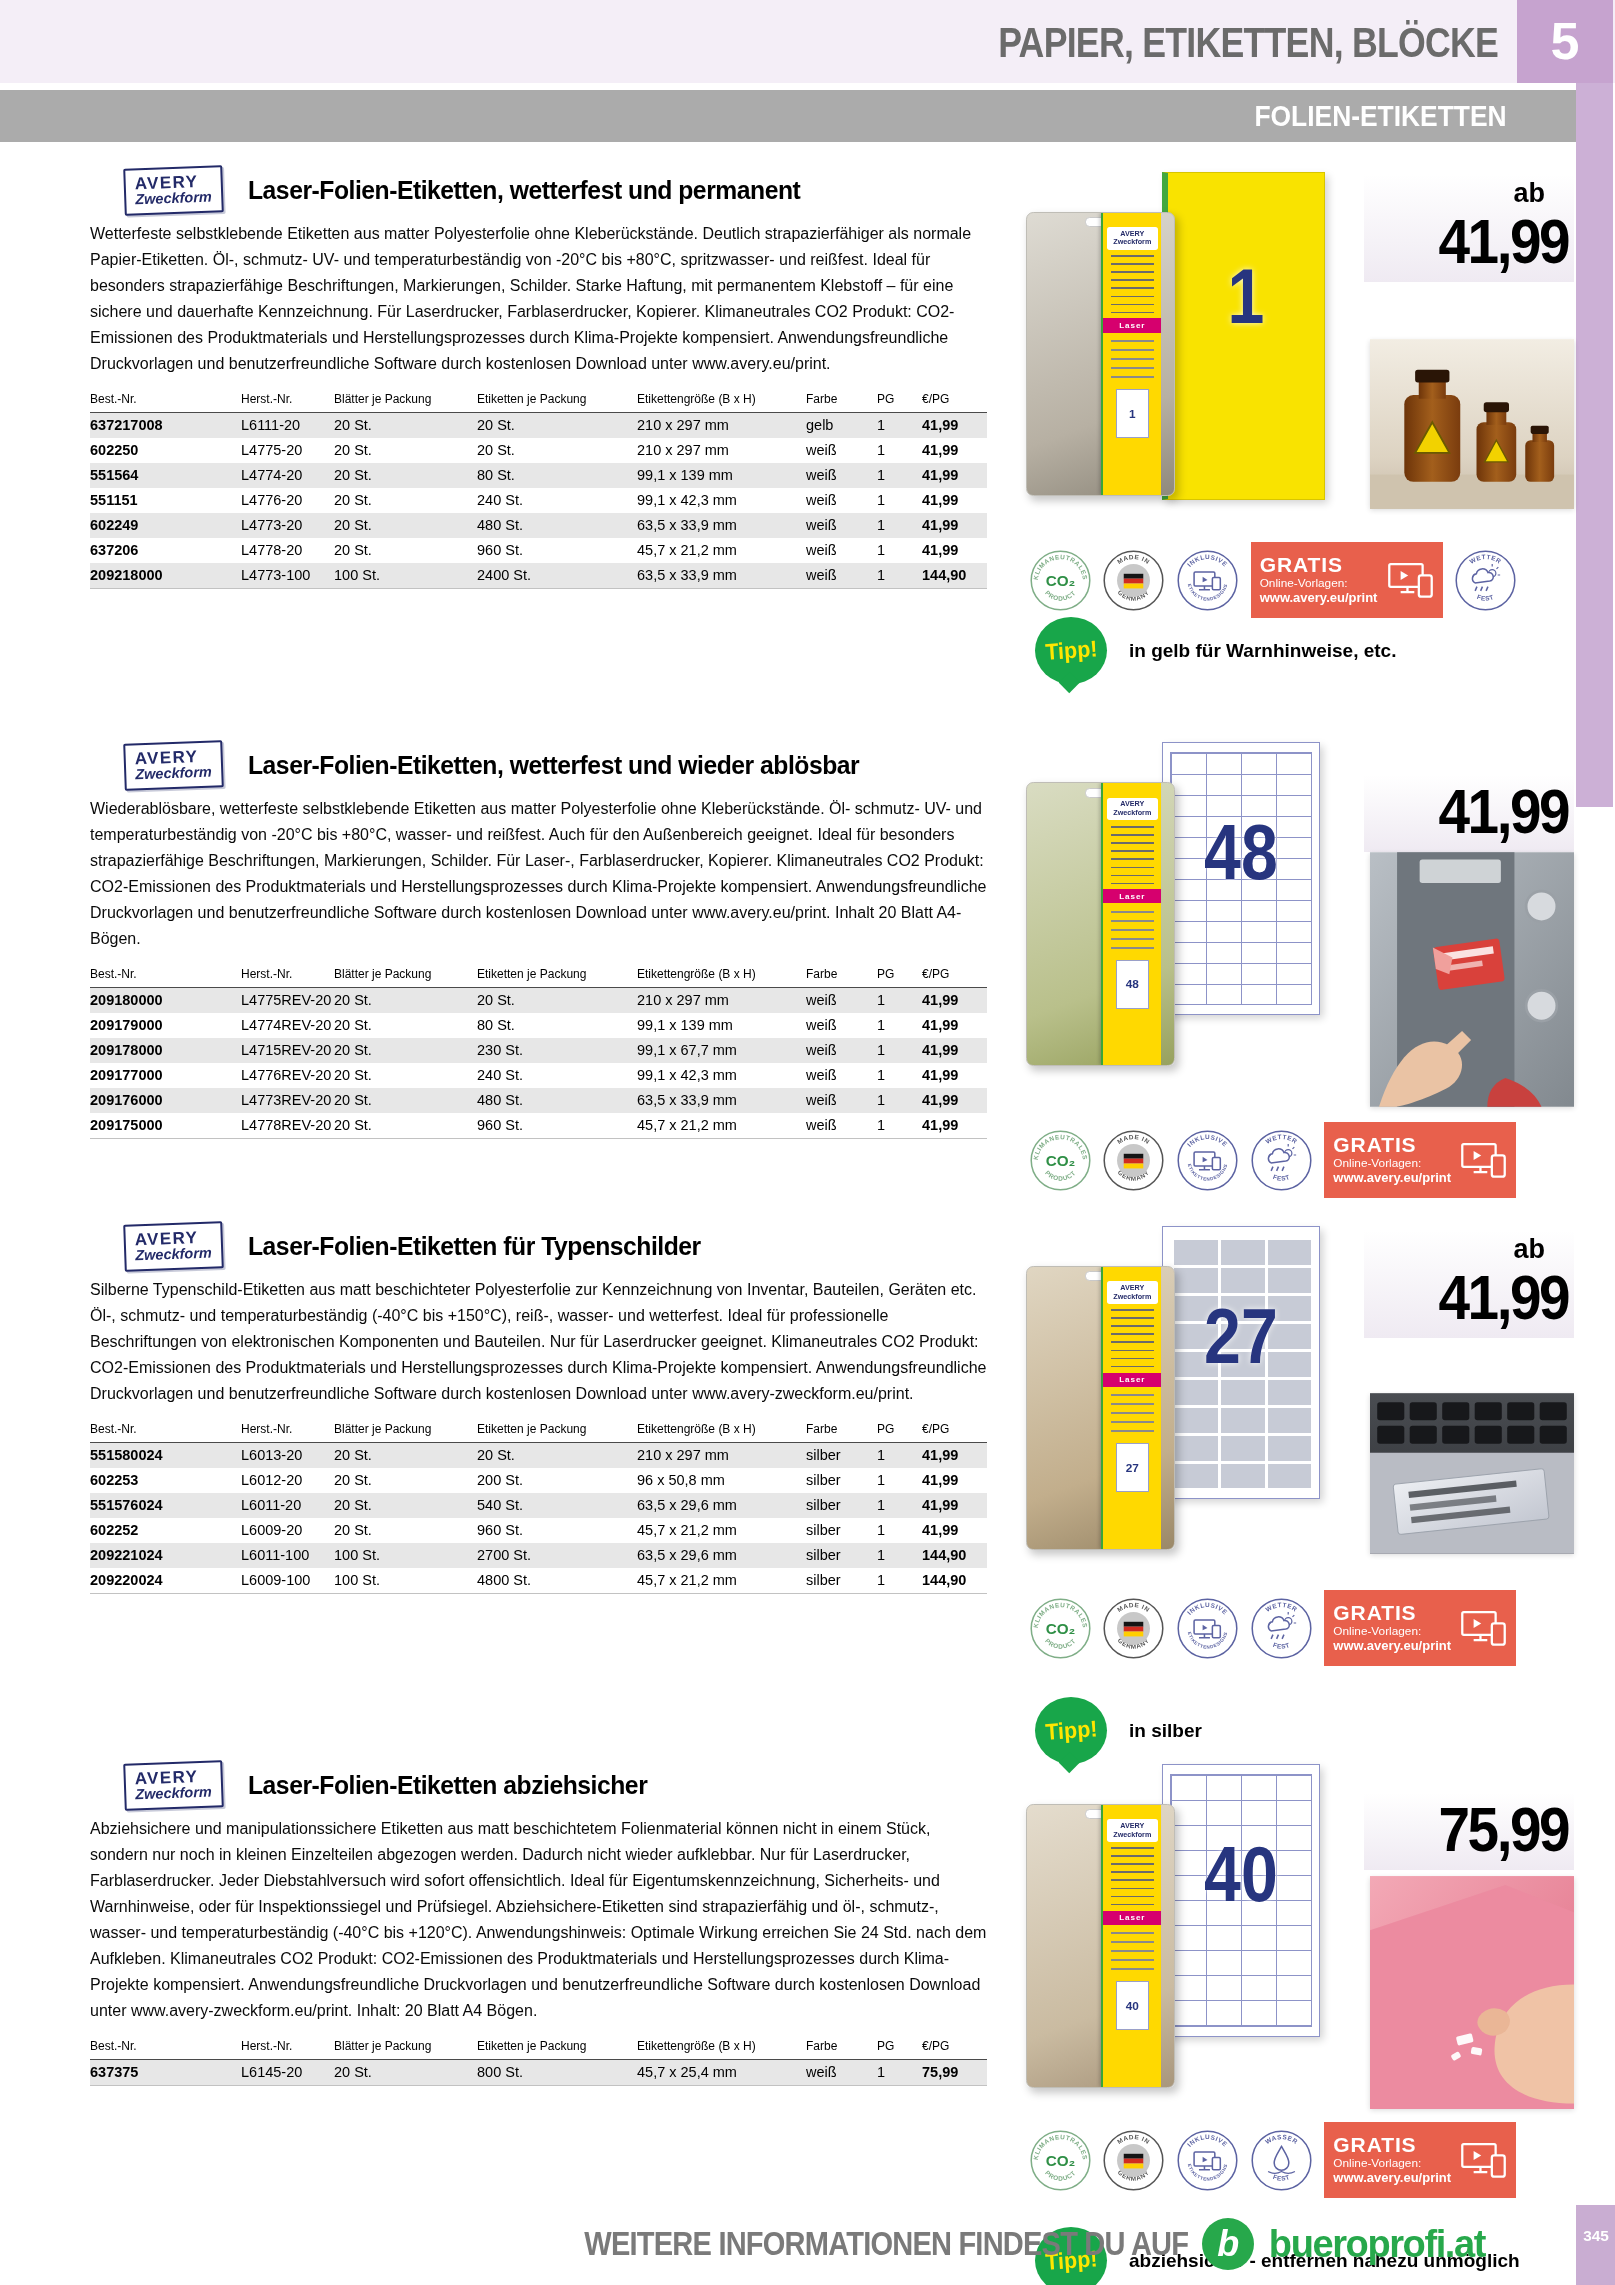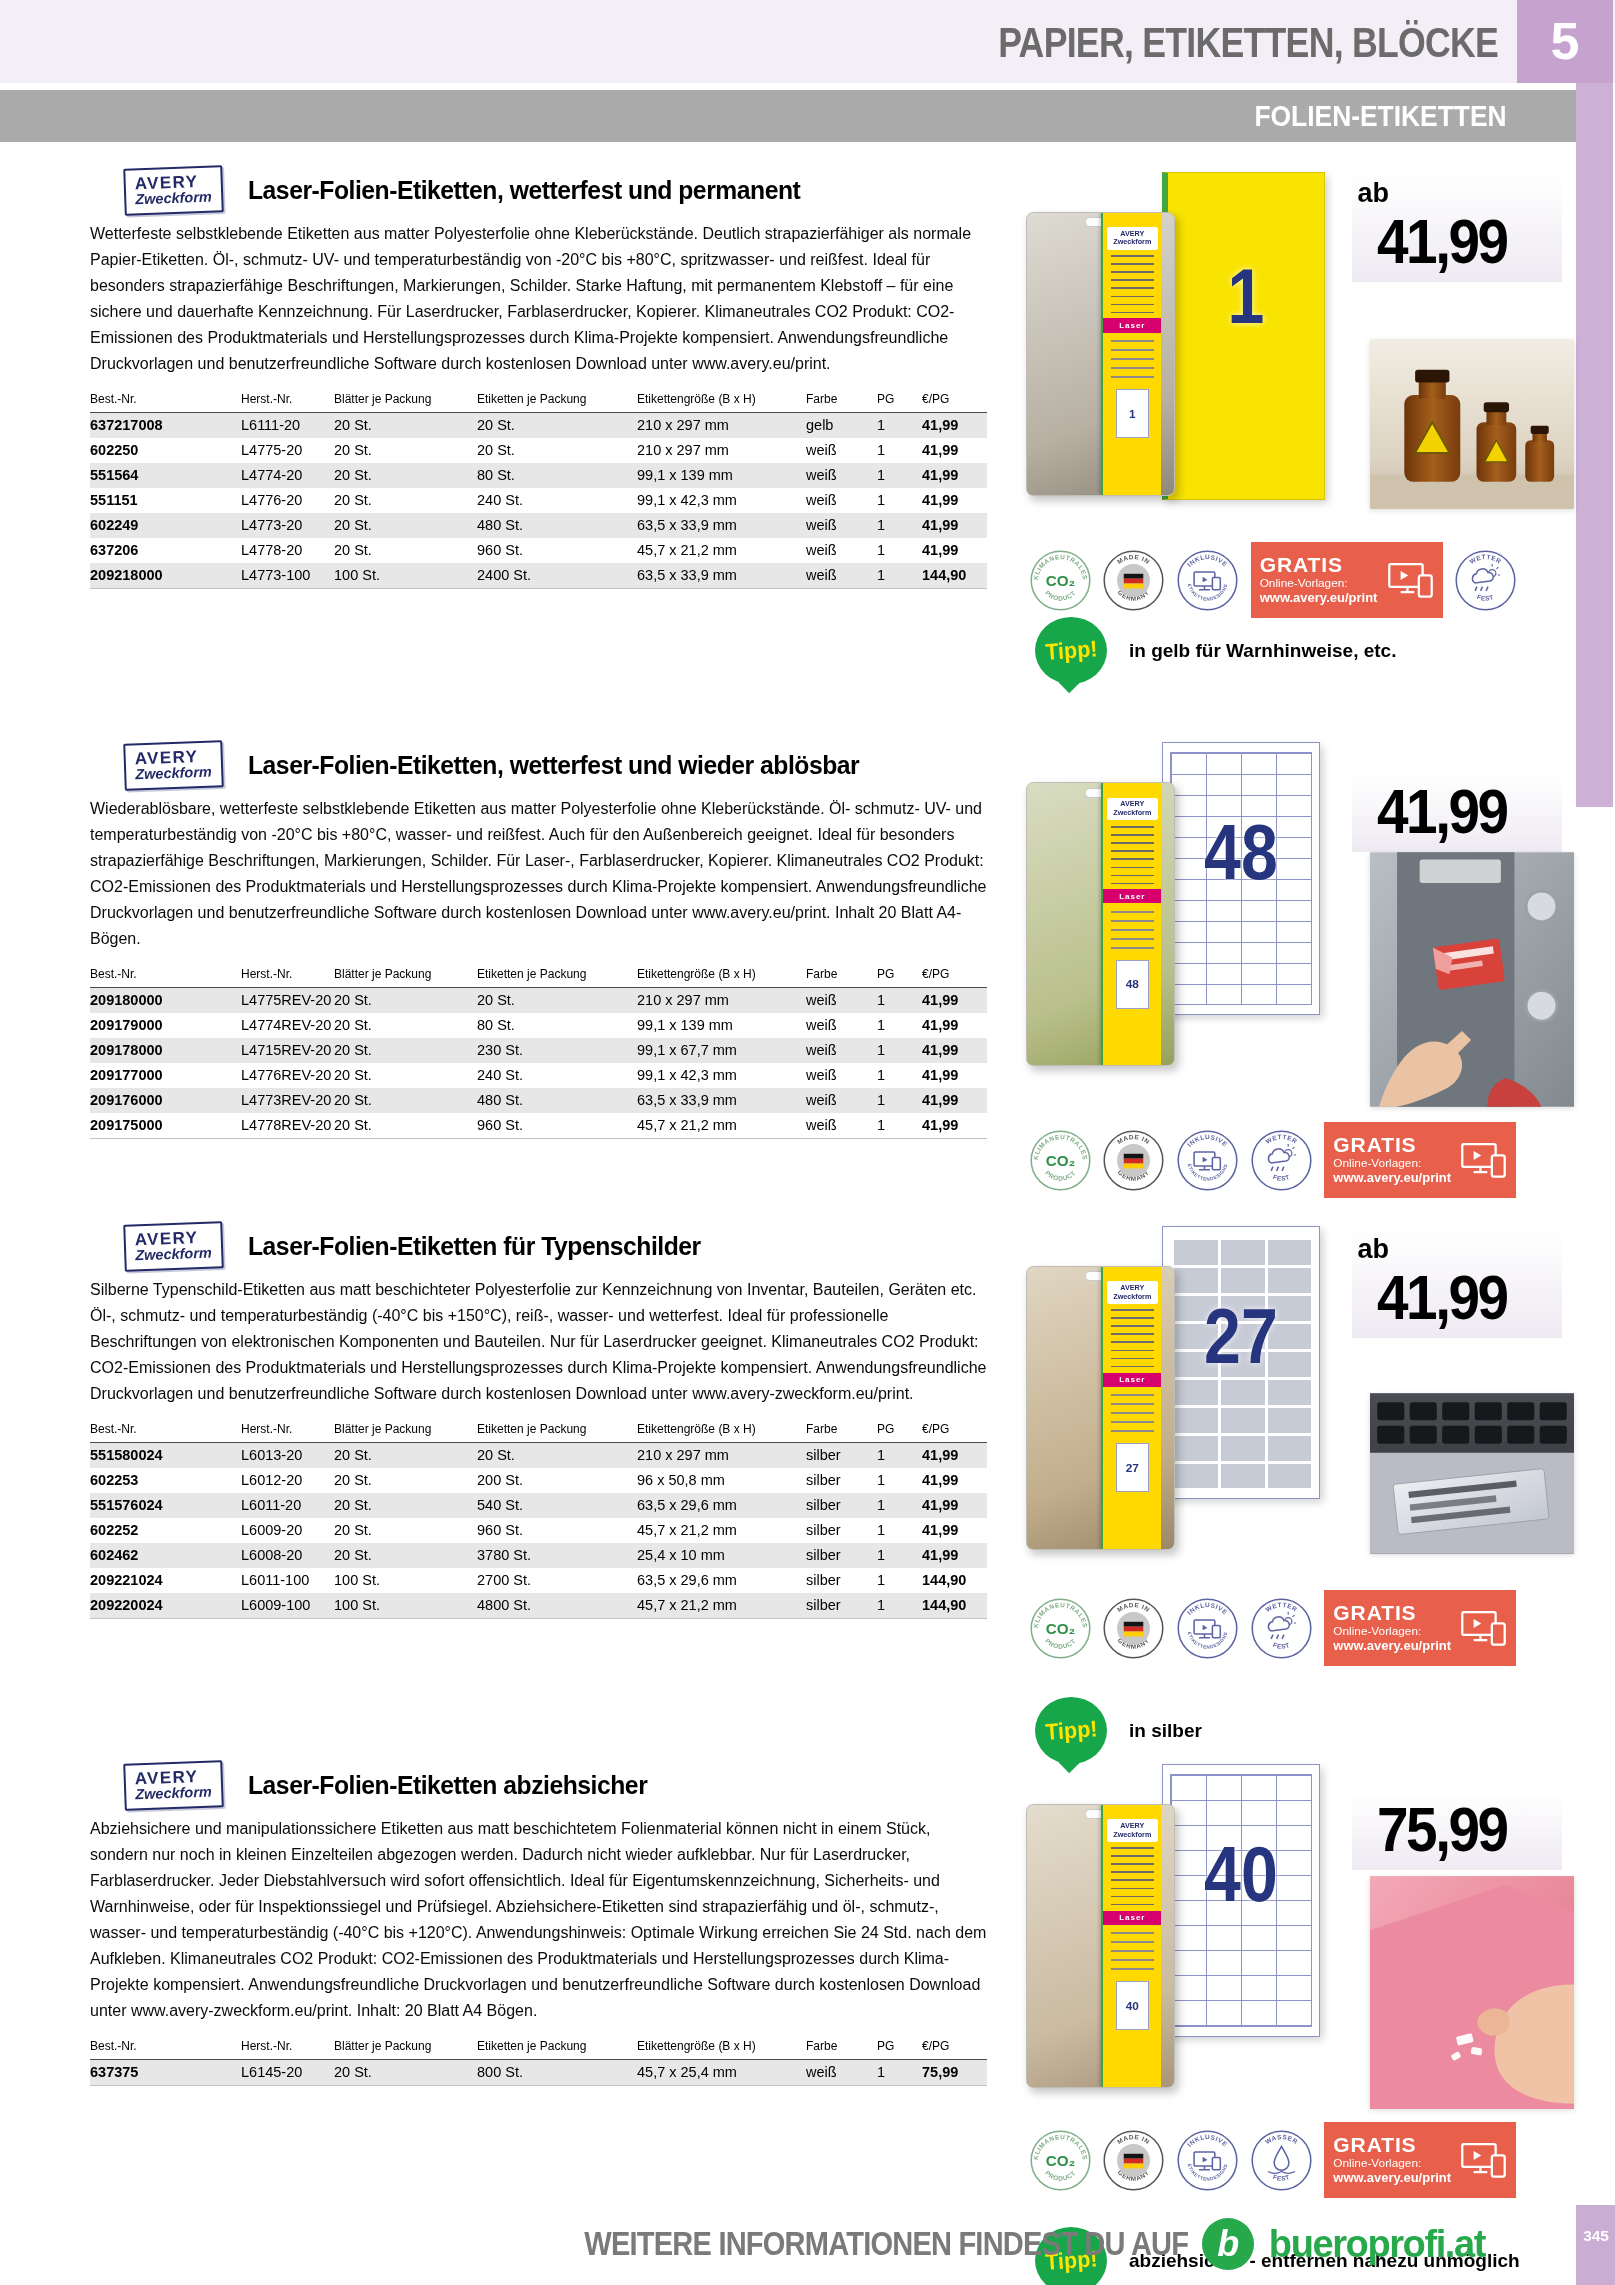--- a/index.html
+++ b/index.html
@@ -74,21 +74,21 @@
     border-left:2.7px solid #3aa53a;box-shadow:-1.8px 0 3.6px rgba(0,0,0,.2);}
   .pk-logo{margin:14.5px 3.6px 5.4px;background:#fff;border-radius:2.7px;padding:2.7px 1.8px;text-align:center;}
   .pk-logo span{display:block;color:#232a68;font-weight:800;font-size:7.2px;line-height:1.2;}
   .pk-lines{height:58px;margin:5.4px 7.2px;background:repeating-linear-gradient(to bottom,#6b6b6b 0 1.8px,transparent 1.8px 8.1px);}
   .pk-lines2{height:40px;margin:7.2px 7.2px;background:repeating-linear-gradient(to bottom,#8a8a8a 0 1.8px,transparent 1.8px 9px);}
   .pk-laser{margin:3.6px 0;background:#d6006e;color:#fff;font-size:8.1px;font-weight:700;text-align:center;
     padding:2.7px 0;letter-spacing:0.9px;}
   .pk-minilabel{margin:9px auto 0;width:31px;height:47px;background:#fff;border:0.9px solid #9aa0c8;
     color:#27357f;font-weight:800;font-size:11.8px;display:flex;align-items:center;justify-content:center;}
 
-  .price{position:absolute;right:12px;width:210px;
+  .price{position:absolute;right:0;width:210px;text-align:right;
     background:linear-gradient(180deg,#ffffff,#efeaf2);padding:3.6px 5.4px 9px;box-sizing:border-box;}
   .price .ab{display:block;font-size:27px;font-weight:800;line-height:31px;margin-right:23.5px;}
   .price .val{display:block;font-size:63px;font-weight:800;letter-spacing:-2.7px;line-height:1.02;
     transform:scaleX(.9);transform-origin:right center;}
 
   .photo{position:absolute;right:0;width:204px;overflow:hidden;box-shadow:0 1.8px 5.4px rgba(0,0,0,.15);}
   .photo svg{display:block;}
 
   .badges{position:absolute;left:3.6px;display:flex;align-items:center;gap:12.7px;}
   .badge{width:61px;height:61px;flex:0 0 auto;}
@@ -684,30 +684,20 @@
             <td>silber</td>
             <td>1</td>
             <td>41,99</td>
           </tr>
           <tr>
             <td>602252</td>
             <td>L6009-20</td>
             <td>20 St.</td>
             <td>960 St.</td>
             <td>45,7 x 21,2 mm</td>
-            <td>silber</td>
-            <td>1</td>
-            <td>41,99</td>
-          </tr>
-          <tr>
-            <td>602462</td>
-            <td>L6008-20</td>
-            <td>20 St.</td>
-            <td>3780 St.</td>
-            <td>25,4 x 10 mm</td>
             <td>silber</td>
             <td>1</td>
             <td>41,99</td>
           </tr>
           <tr>
             <td>209221024</td>
             <td>L6011-100</td>
             <td>100 St.</td>
             <td>2700 St.</td>
             <td>63,5 x 29,6 mm</td>

